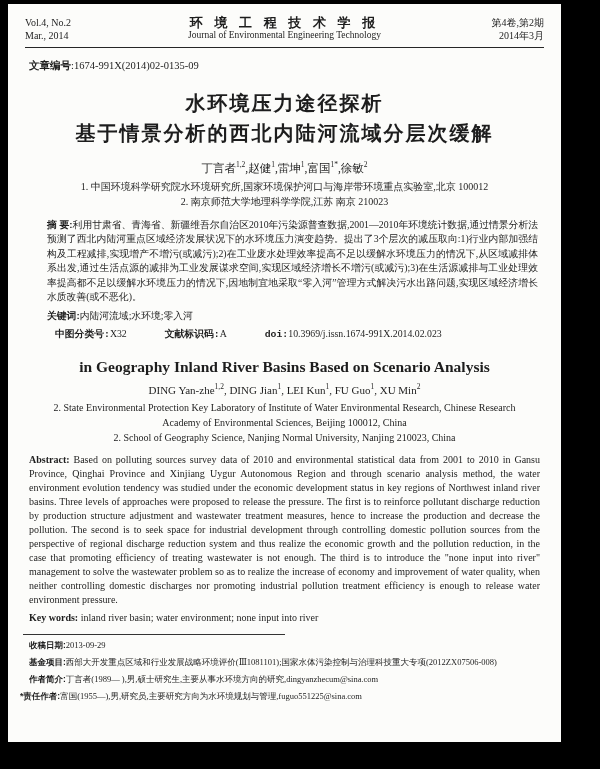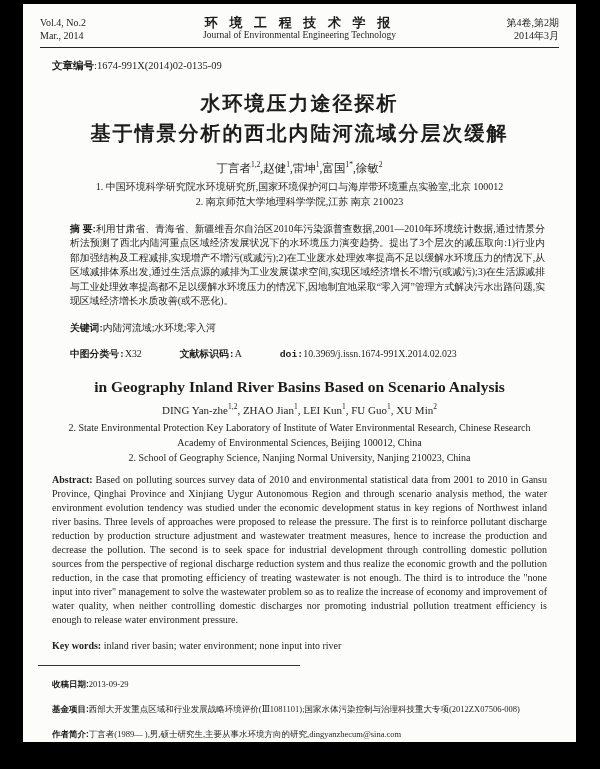--- a/index.html
+++ b/index.html
@@ -2,25 +2,25 @@
 <html><head>
 <meta charset="utf-8">
 <style>
   html,body{margin:0;padding:0;}
   body{
     width:600px;height:769px;position:relative;overflow:hidden;
     background:#000;
     font-family:"Liberation Serif","DejaVu Serif",serif;
   }
   .paper{
-    position:absolute;left:23px;top:4px;width:553px;height:738px;
+    position:absolute;left:8px;top:4px;width:553px;height:738px;
     background:#fcfcfa;color:#1d1d1d;box-sizing:border-box;
     padding:12px 17px 0 17px;overflow:hidden;
   }
-  p{margin:12px;}
+  p{margin:4px;}
   
   .jh{display:flex;align-items:flex-start;font-size:10px;line-height:13px;}
   .jh-left{width:105px;text-align:left;}
   .jh-center{flex:1;text-align:center;}
   .jh-right{width:105px;text-align:right;}
   .jh-cn{font-size:13px;font-weight:bold;letter-spacing:4px;
          font-family:"Liberation Sans","DejaVu Sans",sans-serif;}
   .jh-en{font-size:9.5px;}
   .header-rule{border:none;border-top:1.5px solid #262626;margin:5px 0 0;}
   
@@ -99,33 +99,34 @@
       <span><b>文献标识码:</b><span>A</span></span>
       <span><b>doi:</b><span>10.3969/j.issn.1674-991X.2014.02.023</span></span>
     </div>
   </div>
 
   <h2 class="en-title">
     <div>in Geography Inland River Basins Based on Scenario Analysis</div>
   </h2>
 
   <div class="en-authors">
-    <span><span>DING Yan-zhe</span><sup>1,2</sup><span>, </span></span><span><span>ZHAO Jian</span><sup>1</sup><span>, </span></span><span><span>LEI Kun</span><sup>1</sup><span>, </span></span><span><span>FU Guo</span><sup>1</sup><span>, </span></span><span><span>XU Min</span><sup>2</sup><span></span></span>
+    <span><span>DING Yan-zhe</span><sup>1,2</sup><span>, </span></span><span><span>DING Jian</span><sup>1</sup><span>, </span></span><span><span>LEI Kun</span><sup>1</sup><span>, </span></span><span><span>FU Guo</span><sup>1</sup><span>, </span></span><span><span>XU Min</span><sup>2</sup><span></span></span>
   </div>
 
   <div class="en-affils">
     <div>2. State Environmental Protection Key Laboratory of Institute of Water Environmental Research, Chinese Research</div>
     <div>Academy of Environmental Sciences, Beijing 100012, China</div>
     <div>2. School of Geography Science, Nanjing Normal University, Nanjing 210023, China</div>
   </div>
 
   <p class="en-abstract"><b>Abstract:</b> <span>Based on polluting sources survey data of 2010 and environmental statistical data from 2001 to 2010 in Gansu Province, Qinghai Province and Xinjiang Uygur Autonomous Region and through scenario analysis method, the water environment evolution tendency was studied under the economic development status in key regions of Northwest inland river basins. Three levels of approaches were proposed to release the pressure. The first is to reinforce pollutant discharge reduction by production structure adjustment and wastewater treatment measures, hence to increase the production and decrease the pollution. The second is to seek space for industrial development through controlling domestic pollution sources from the perspective of regional discharge reduction system and thus realize the economic growth and the pollution reduction, in the case that promoting efficiency of treating wastewater is not enough. The third is to introduce the "none input into river" management to solve the wastewater problem so as to realize the increase of economy and improvement of water quality, when neither controlling domestic discharges nor promoting industrial pollution treatment efficiency is enough to release water environment pressure.</span></p>
   <p class="en-keywords"><b>Key words:</b> <span>inland river basin; water environment; none input into river</span></p>
 
   <hr class="foot-rule">
 
   <div class="footnotes">
     <p><b>收稿日期:</b><span>2013-09-29</span></p>
     <p><b>基金项目:</b><span>西部大开发重点区域和行业发展战略环境评价(Ⅲ1081101);国家水体污染控制与治理科技重大专项(2012ZX07506-008)</span></p>
     <p><b>作者简介:</b><span>丁言者(1989—  ),男,硕士研究生,主要从事水环境方向的研究,dingyanzhecum@sina.com</span></p>
+    <p class="fn-resp"><b>*责任作者:</b><span>富国(1955—),男,研究员,主要研究方向为水环境规划与管理,fuguo551225@sina.com</span></p>
   </div>
 
 </div>
 
 </body></html>

